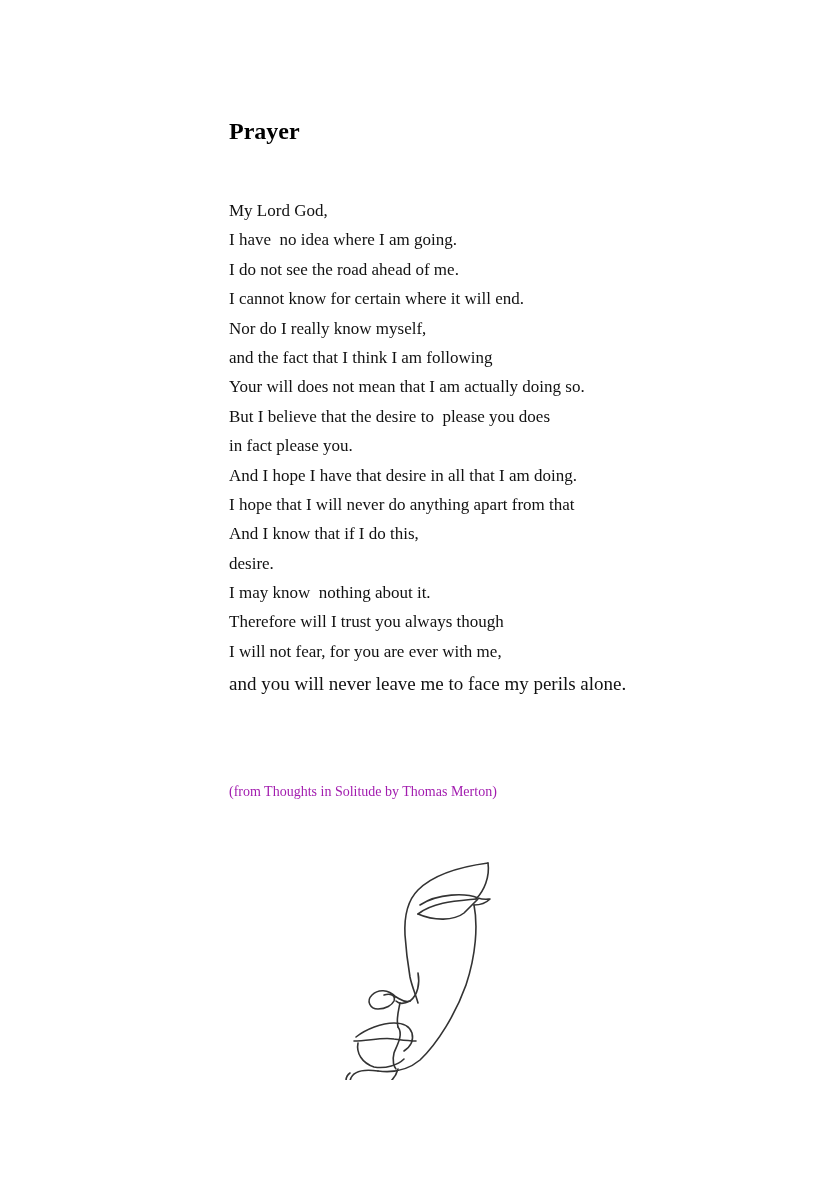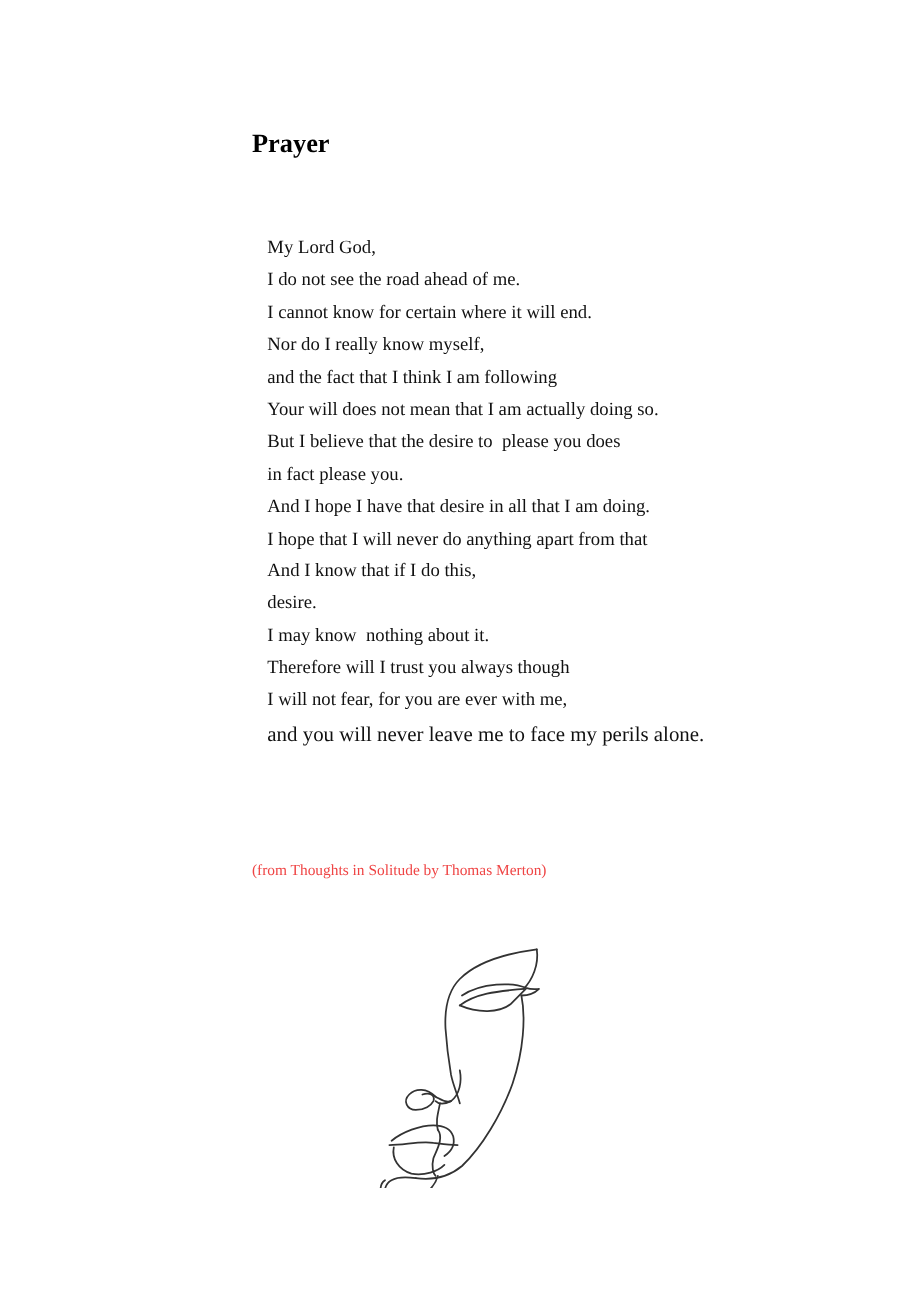--- a/index.html
+++ b/index.html
@@ -6,39 +6,40 @@
   body { width: 840px; height: 1188px; position: relative; overflow: hidden; }
   .page { position: absolute; left: 0; top: 0; width: 665px; height: 1188px; background: #fff; }
   .title {
     position: absolute; left: 229px; top: 116px;
     font-family: "Liberation Serif", serif; font-weight: bold;
     font-size: 24px; line-height: 30px; color: #000; margin: 0;
   }
   .poem {
     position: absolute; left: 229px; top: 196px;
     font-family: "Liberation Serif", serif; font-size: 17px; color: #111;
-    margin: 14px; padding: 0; list-style: none;
+    margin: 0; padding: 0; list-style: none;
   }
   .poem li { height: 29.4px; line-height: 29.4px; white-space: pre; }
   .poem li.last { font-size: 19px; height: 32px; line-height: 36px; }
   .citation {
     position: absolute; left: 229px; top: 782px;
-    font-family: "Liberation Serif", serif; font-size: 14px; color: #ef4444;
+    font-family: "Liberation Serif", serif; font-size: 14px; color: #a21caf;
     margin: 0; line-height: 20px;
   }
   .face { position: absolute; left: 338px; top: 855px; width: 170px; height: 225px; }
 </style>
 </head>
 <body>
 
 <div class="page">
   <h1 class="title">Prayer</h1>
 
   <ul class="poem">
     <li>My Lord God,</li>
+    <li>I have  no idea where I am going.</li>
     <li>I do not see the road ahead of me.</li>
     <li>I cannot know for certain where it will end.</li>
     <li>Nor do I really know myself,</li>
     <li>and the fact that I think I am following</li>
     <li>Your will does not mean that I am actually doing so.</li>
     <li>But I believe that the desire to  please you does</li>
     <li>in fact please you.</li>
     <li>And I hope I have that desire in all that I am doing.</li>
     <li>I hope that I will never do anything apart from that</li>
     <li>And I know that if I do this,</li>

